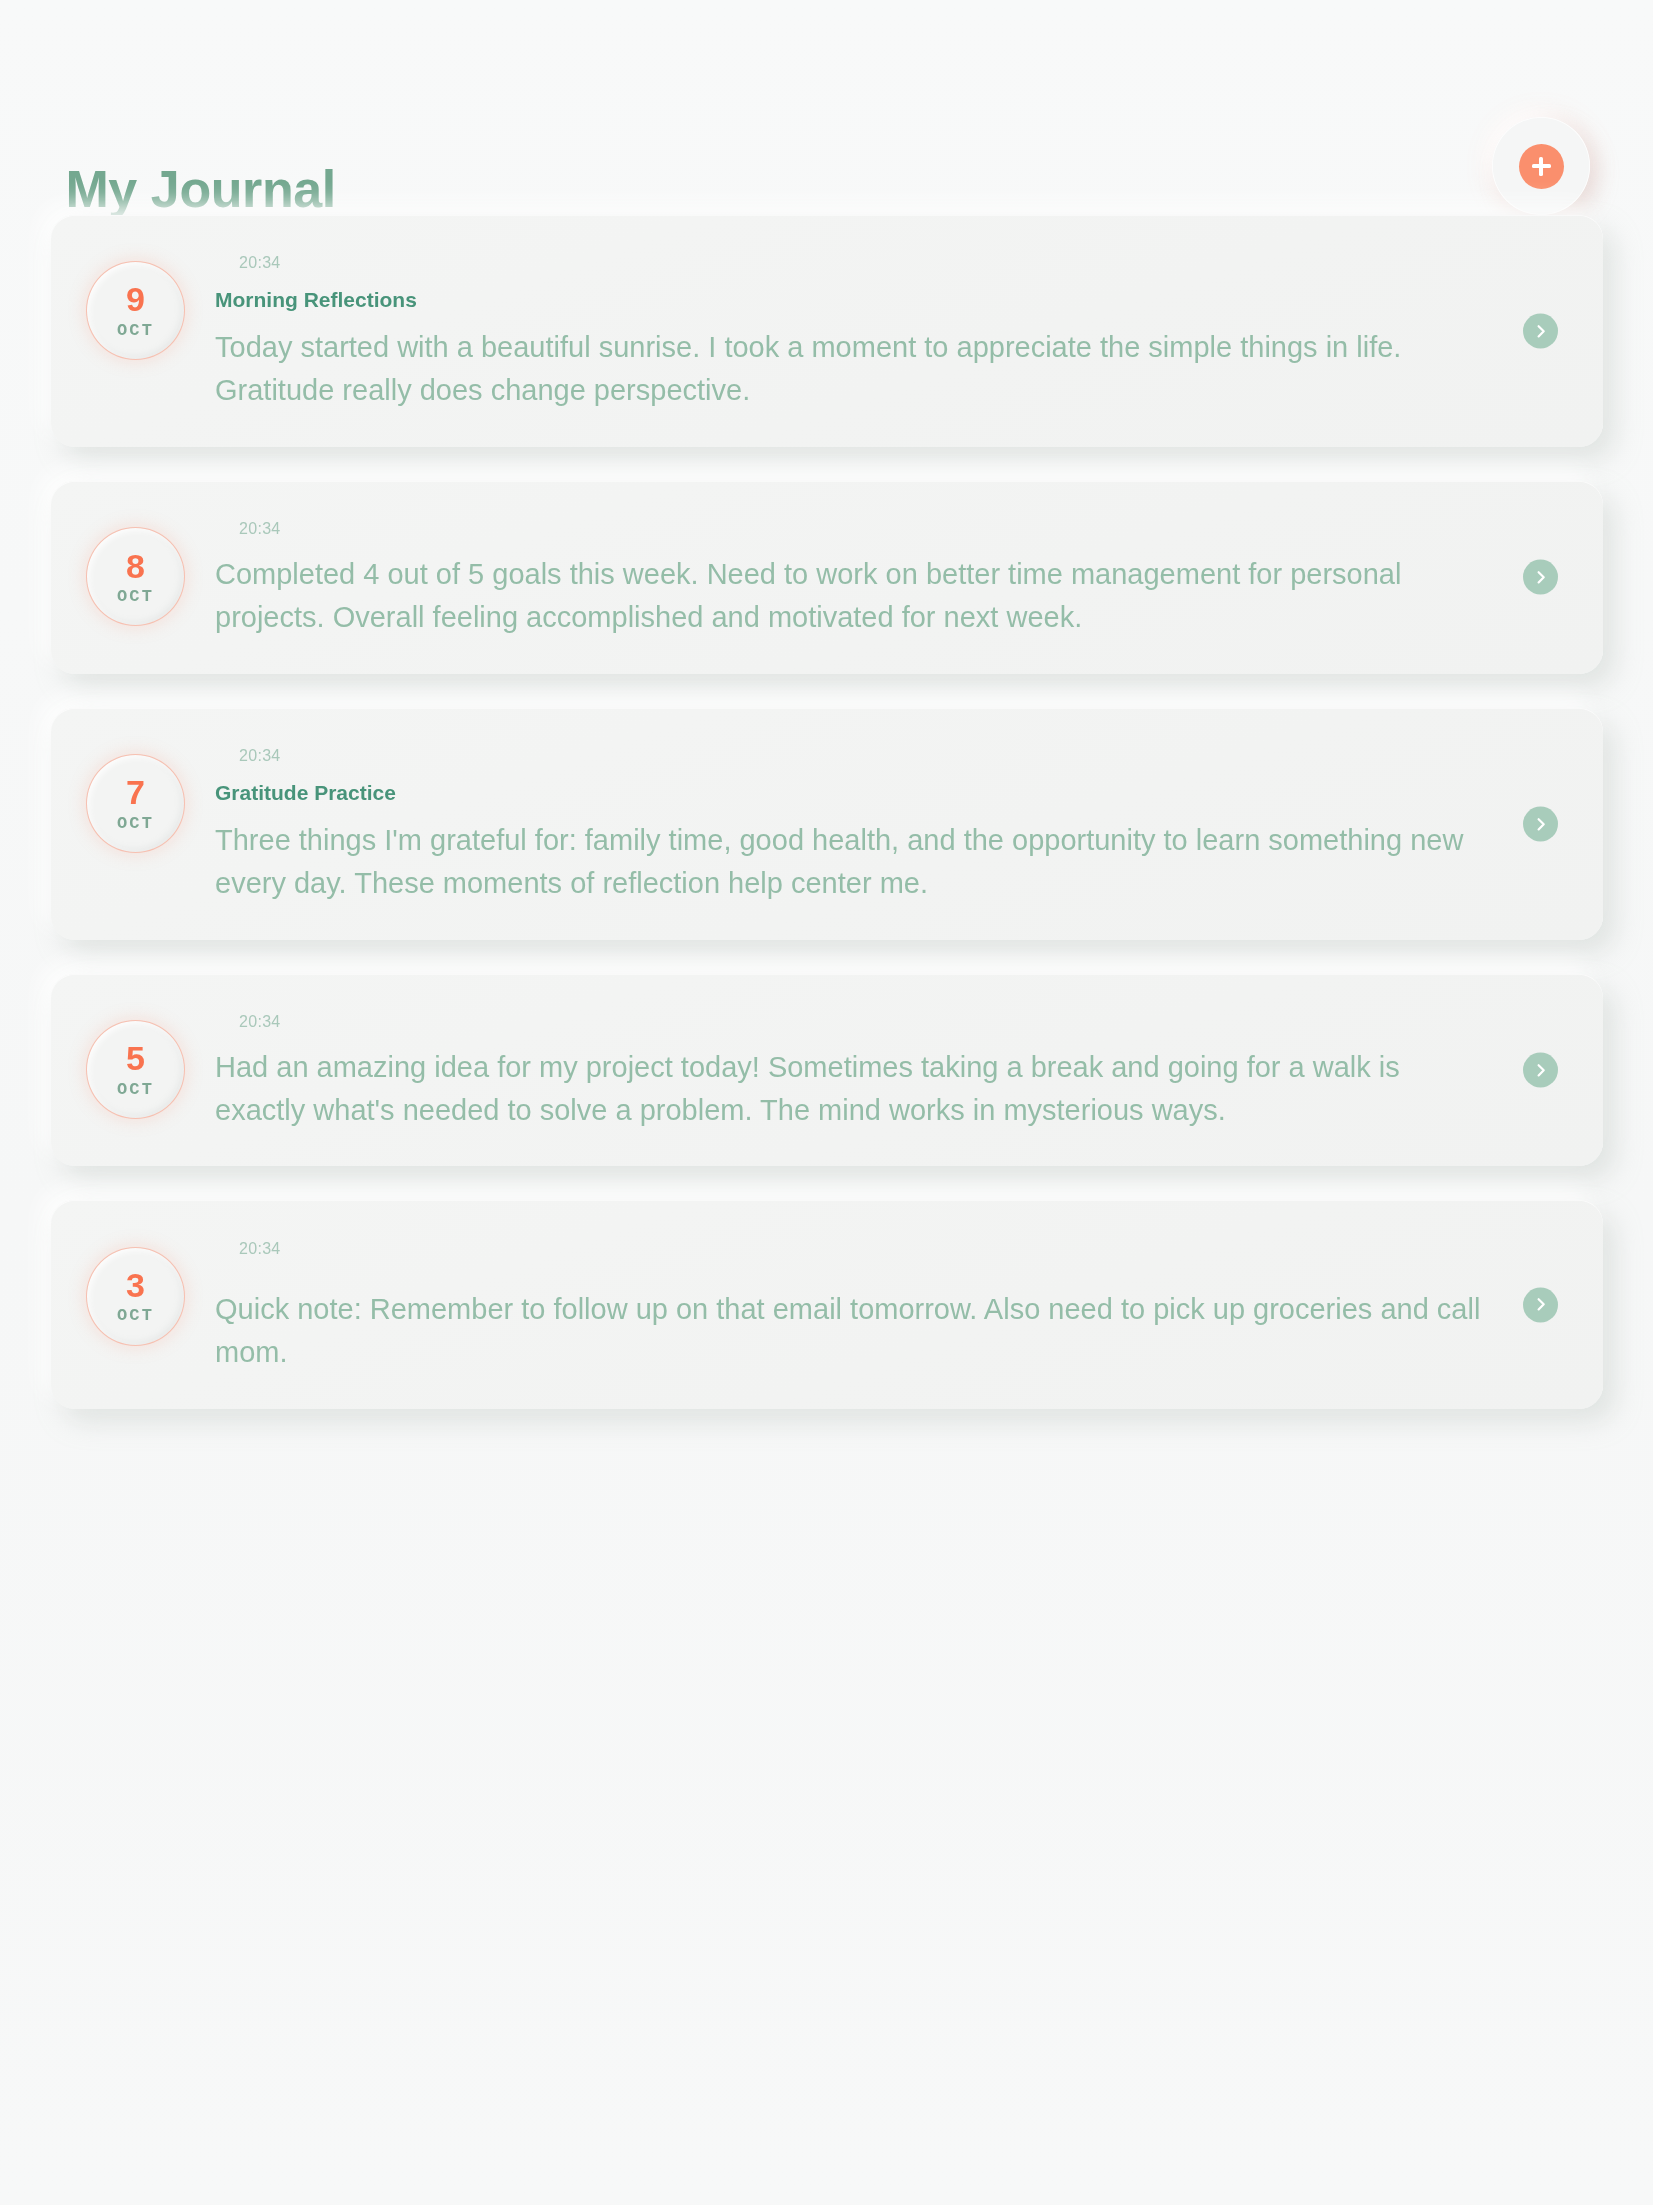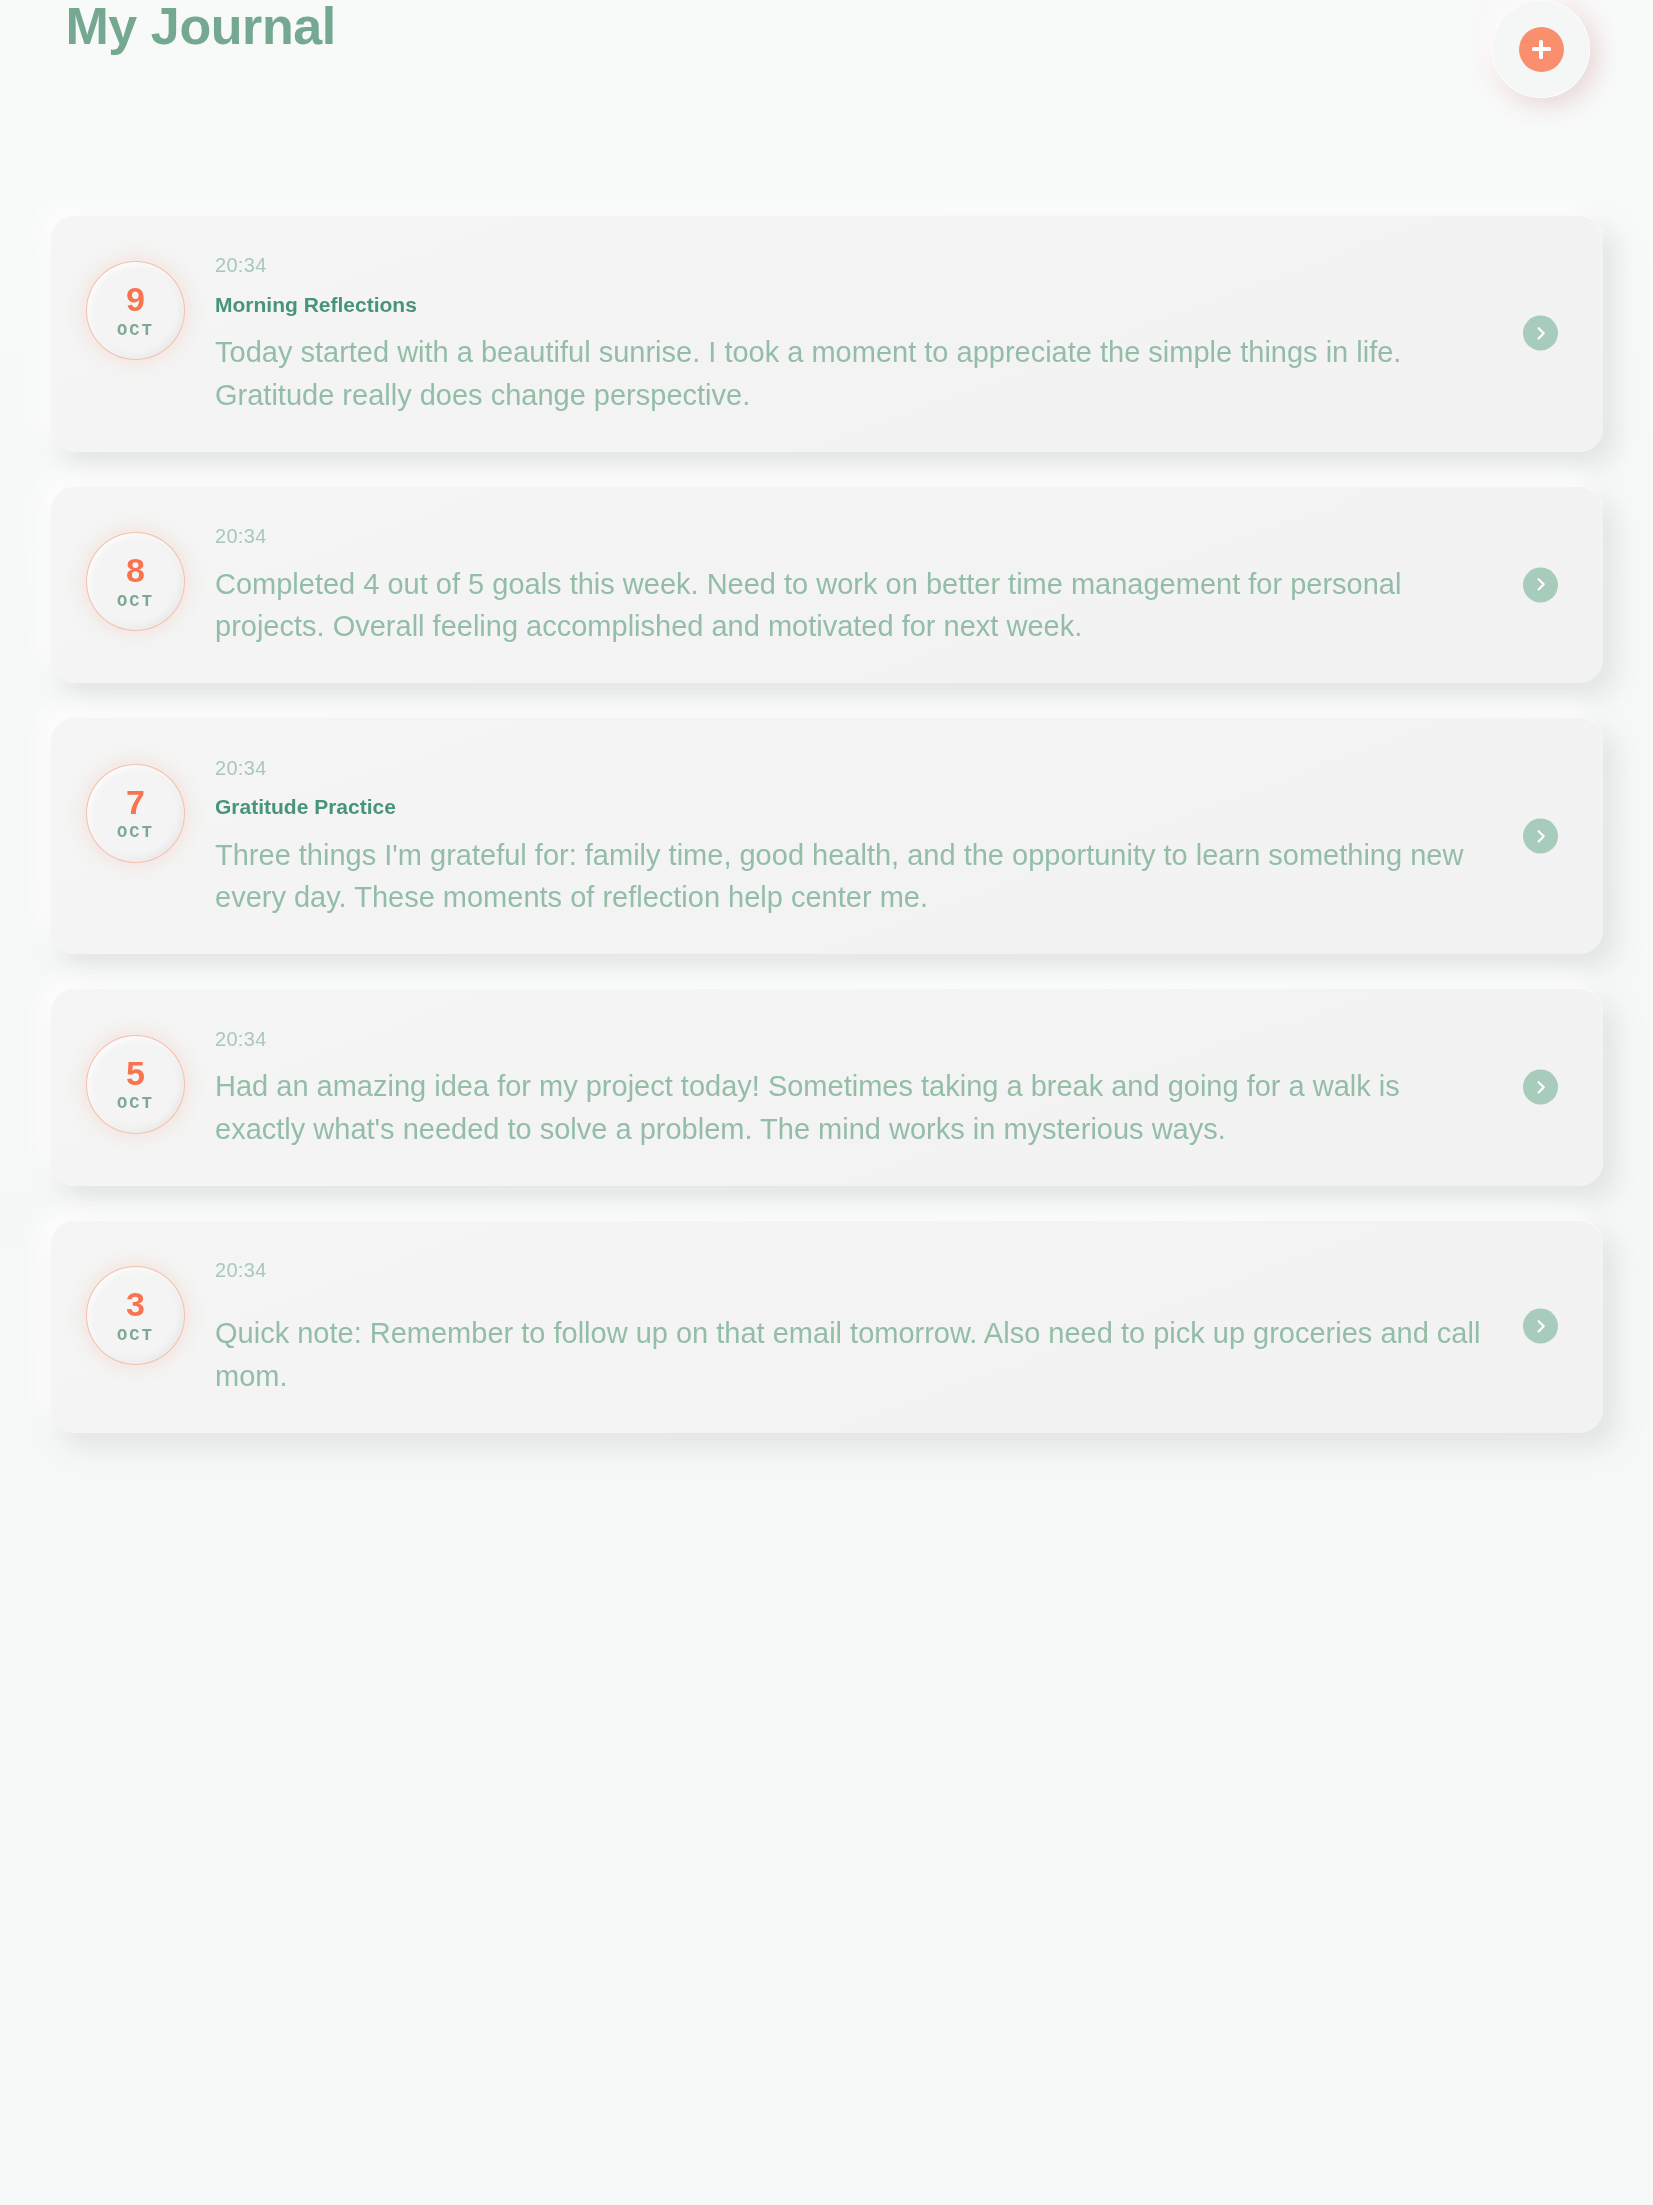--- a/index.html
+++ b/index.html
@@ -17,21 +17,21 @@
     min-height: 2205px;
     background: linear-gradient(180deg, #f8f9f9 0%, #f6f7f7 55%, #f7f8f8 100%);
     padding: 0 51px;
     position: relative;
   }
 
   
   .header {
     height: 215px;
     display: flex;
-    align-items: flex-start;
+    align-items: flex-end;
     justify-content: space-between;
     padding: 0 13px 0 14.4px;
   }
 
   .page-title {
     font-size: 52px;
     font-weight: 700;
     letter-spacing: -0.4px;
     color: #74a890;
     line-height: 1;
@@ -135,24 +135,25 @@
   }
 
   
   .entry-body {
     flex: 1 1 auto;
     min-width: 0;
     padding-top: 3.2px;
   }
 
   .entry-time {
-    font-size: 20px;
+    font-size: 16px;
     color: #a9c8ba;
     letter-spacing: 0.3px;
     line-height: 1.2;
+    margin-left: 24px;
   }
 
   .entry-title {
     font-size: 21px;
     font-weight: 700;
     color: #48947a;
     margin-top: 14.4px;
     line-height: 1.2;
   }
 

